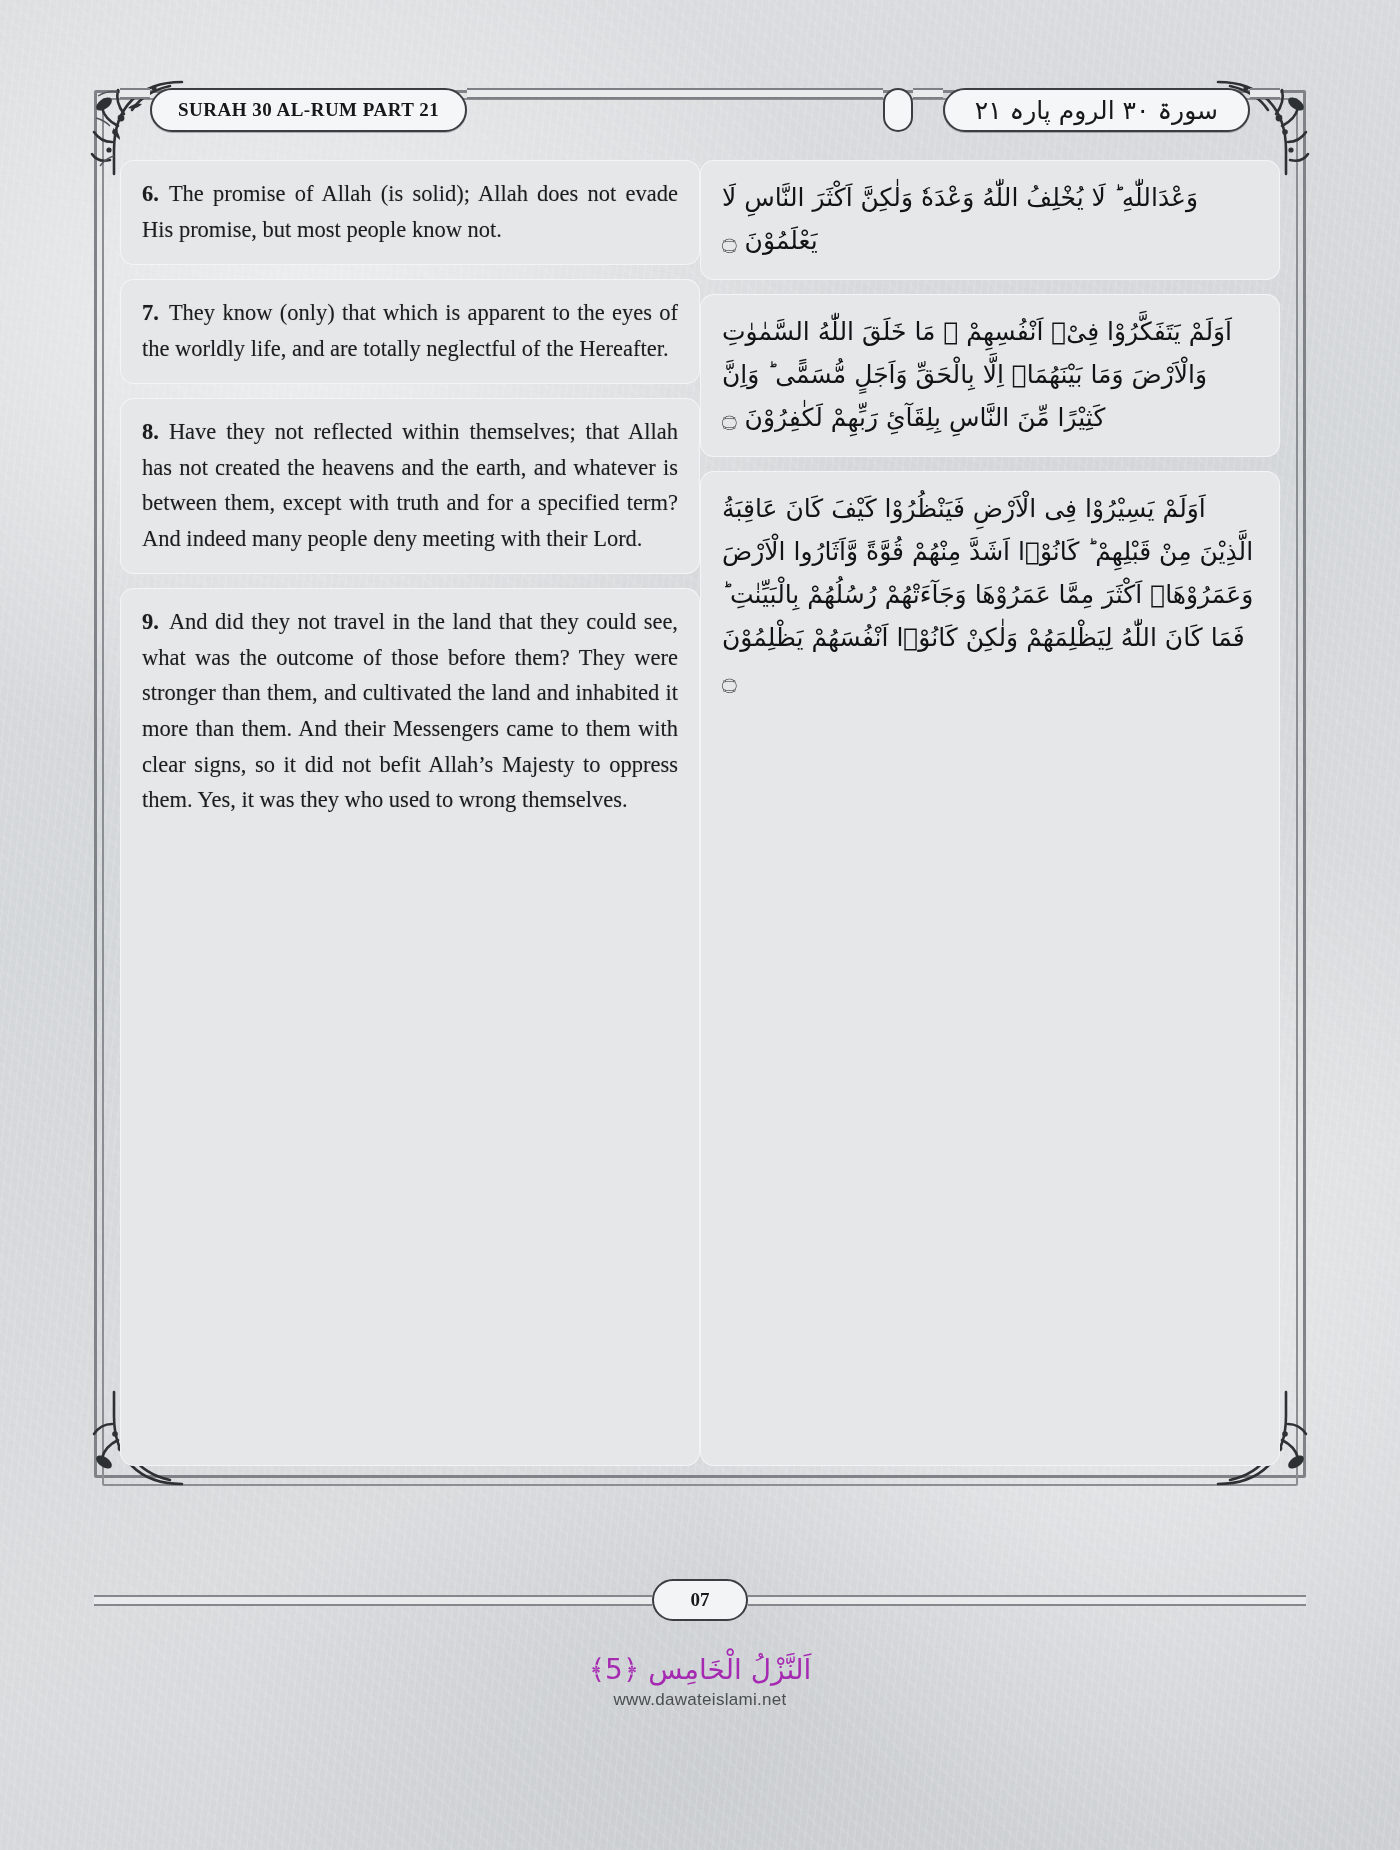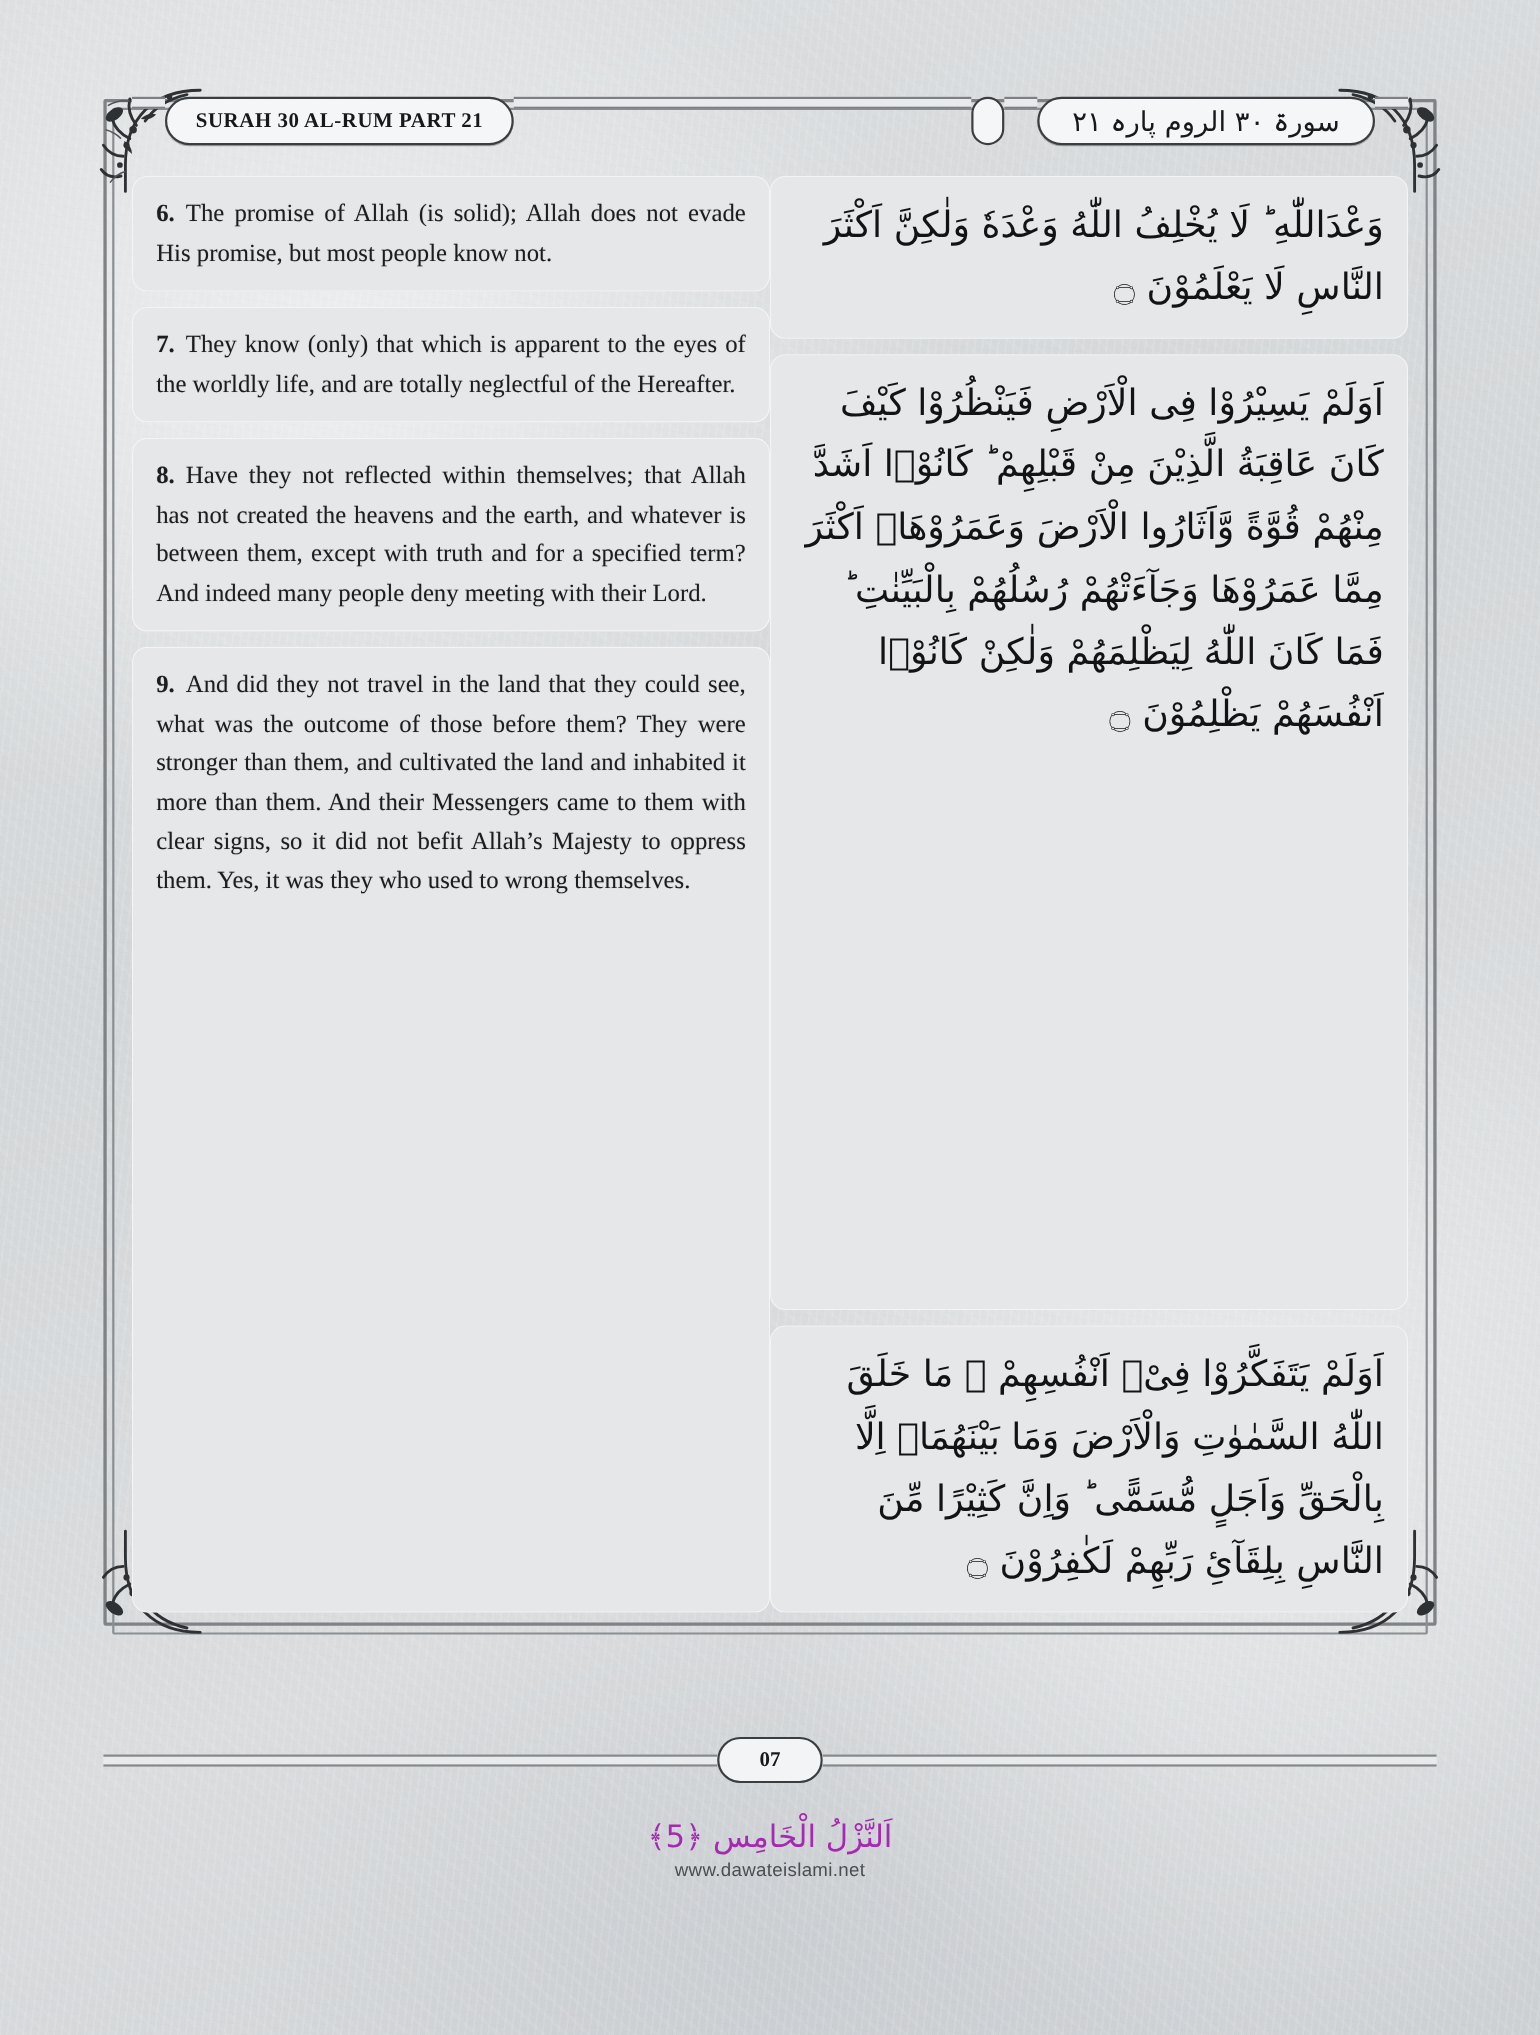--- a/index.html
+++ b/index.html
@@ -161,23 +161,23 @@
     line-height: 1.58;
     color: #1b1d1f;
     text-shadow: 0 0 1px rgba(0,0,0,.25);
   }
   .verse-box.en .vnum {
     font-weight: bold;
     margin-right: 10px;
   }
   .verse-box.ar {
     direction: rtl;
-    text-align: right;
+    text-align: left;
     font-family: "DejaVu Sans", sans-serif;
-    font-size: 33px;
+    font-size: 25px;
     line-height: 1.72;
     color: #111315;
     letter-spacing: 0px;
   }
 
   
   .grow { flex: 1 1 auto; }
   .footer-rule-row {
     position: absolute;
     left: 34px;
@@ -342,22 +342,22 @@
       <div class="verse-box en">
         <span class="vnum">8.</span><span>Have they not reflected within themselves; that Allah has not created the heavens and the earth, and whatever is between them, except with truth and for a specified term? And indeed many people deny meeting with their Lord.</span>
       </div>
       <div class="verse-box en grow">
         <span class="vnum">9.</span><span>And did they not travel in the land that they could see, what was the outcome of those before them? They were stronger than them, and cultivated the land and inhabited it more than them. And their Messengers came to them with clear signs, so it did not befit Allah’s Majesty to oppress them. Yes, it was they who used to wrong themselves.</span>
       </div>
     </div>
 
     <div class="col ar">
       <div class="verse-box ar">وَعْدَاللّٰهِ ؕ لَا یُخْلِفُ اللّٰهُ وَعْدَهٗ وَلٰكِنَّ اَكْثَرَ النَّاسِ لَا یَعْلَمُوْنَ ۝</div>
+      <div class="verse-box ar">اَوَلَمْ یَتَفَكَّرُوْا فِیْۤ اَنْفُسِهِمْ ۫ مَا خَلَقَ اللّٰهُ السَّمٰوٰتِ وَالْاَرْضَ وَمَا بَیْنَهُمَاۤ اِلَّا بِالْحَقِّ وَاَجَلٍ مُّسَمًّى ؕ وَاِنَّ كَثِیْرًا مِّنَ النَّاسِ بِلِقَآئِ رَبِّهِمْ لَكٰفِرُوْنَ ۝</div>
       <div class="verse-box ar grow">اَوَلَمْ یَسِیْرُوْا فِی الْاَرْضِ فَیَنْظُرُوْا كَیْفَ كَانَ عَاقِبَةُ الَّذِیْنَ مِنْ قَبْلِهِمْ ؕ كَانُوْۤا اَشَدَّ مِنْهُمْ قُوَّةً وَّاَثَارُوا الْاَرْضَ وَعَمَرُوْهَاۤ اَكْثَرَ مِمَّا عَمَرُوْهَا وَجَآءَتْهُمْ رُسُلُهُمْ بِالْبَیِّنٰتِ ؕ فَمَا كَانَ اللّٰهُ لِیَظْلِمَهُمْ وَلٰكِنْ كَانُوْۤا اَنْفُسَهُمْ یَظْلِمُوْنَ ۝</div>
-      <div class="verse-box ar">اَوَلَمْ یَتَفَكَّرُوْا فِیْۤ اَنْفُسِهِمْ ۫ مَا خَلَقَ اللّٰهُ السَّمٰوٰتِ وَالْاَرْضَ وَمَا بَیْنَهُمَاۤ اِلَّا بِالْحَقِّ وَاَجَلٍ مُّسَمًّى ؕ وَاِنَّ كَثِیْرًا مِّنَ النَّاسِ بِلِقَآئِ رَبِّهِمْ لَكٰفِرُوْنَ ۝</div>
     </div>
 
   </div>
 
   <div class="footer-rule-row">
     <div class="footer-rule"></div>
     <div class="page-pill">07</div>
     <div class="footer-rule"></div>
   </div>
 

